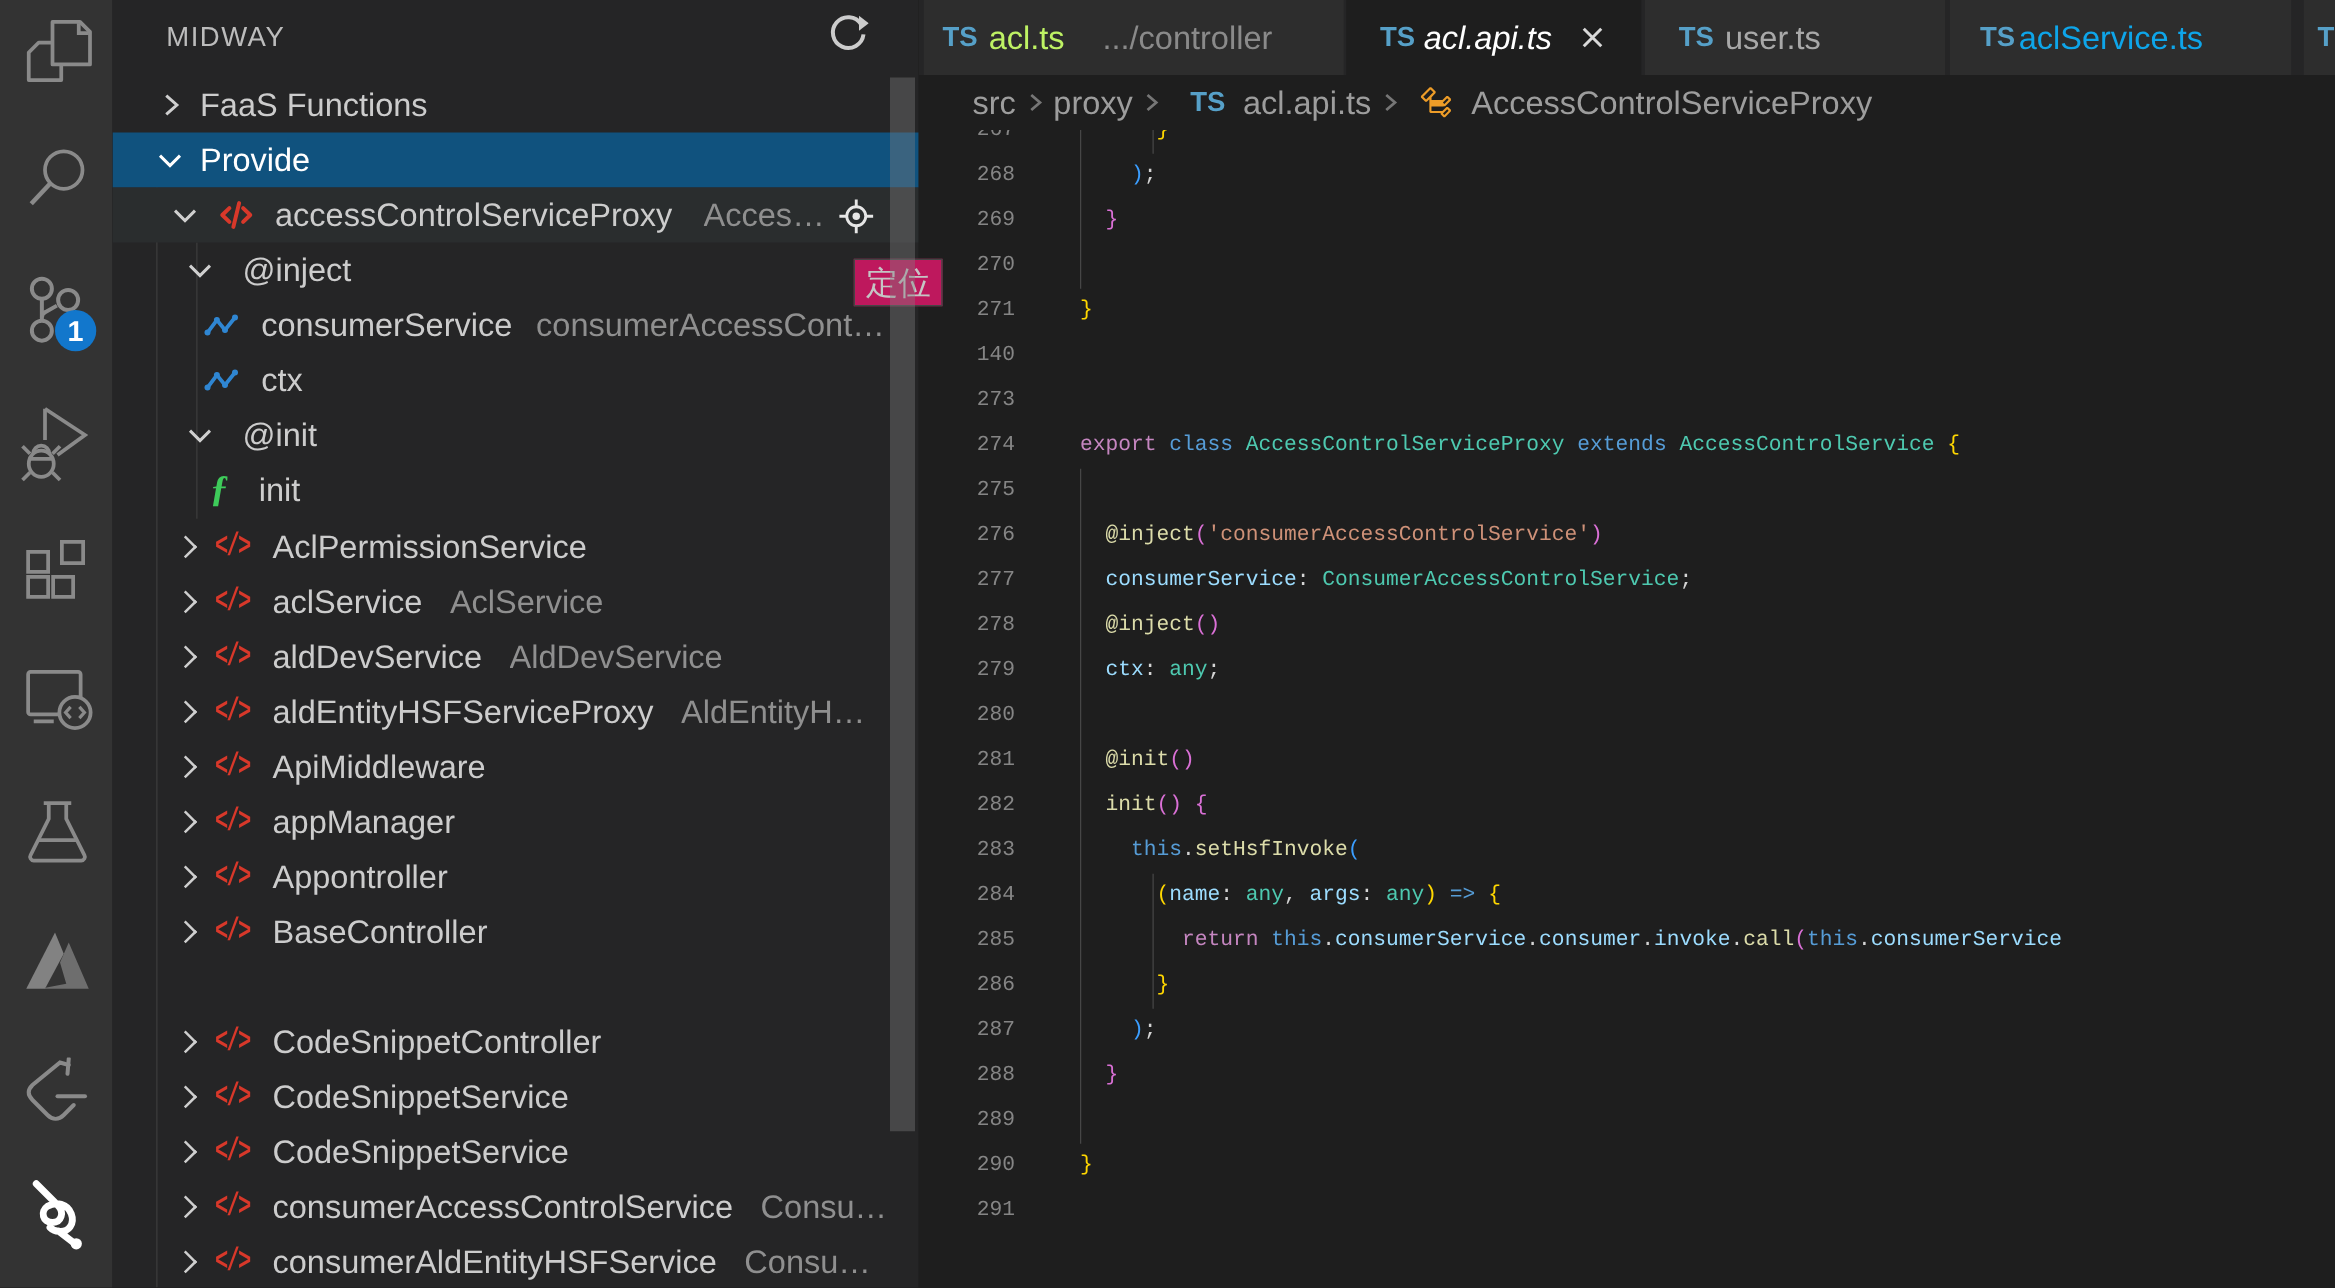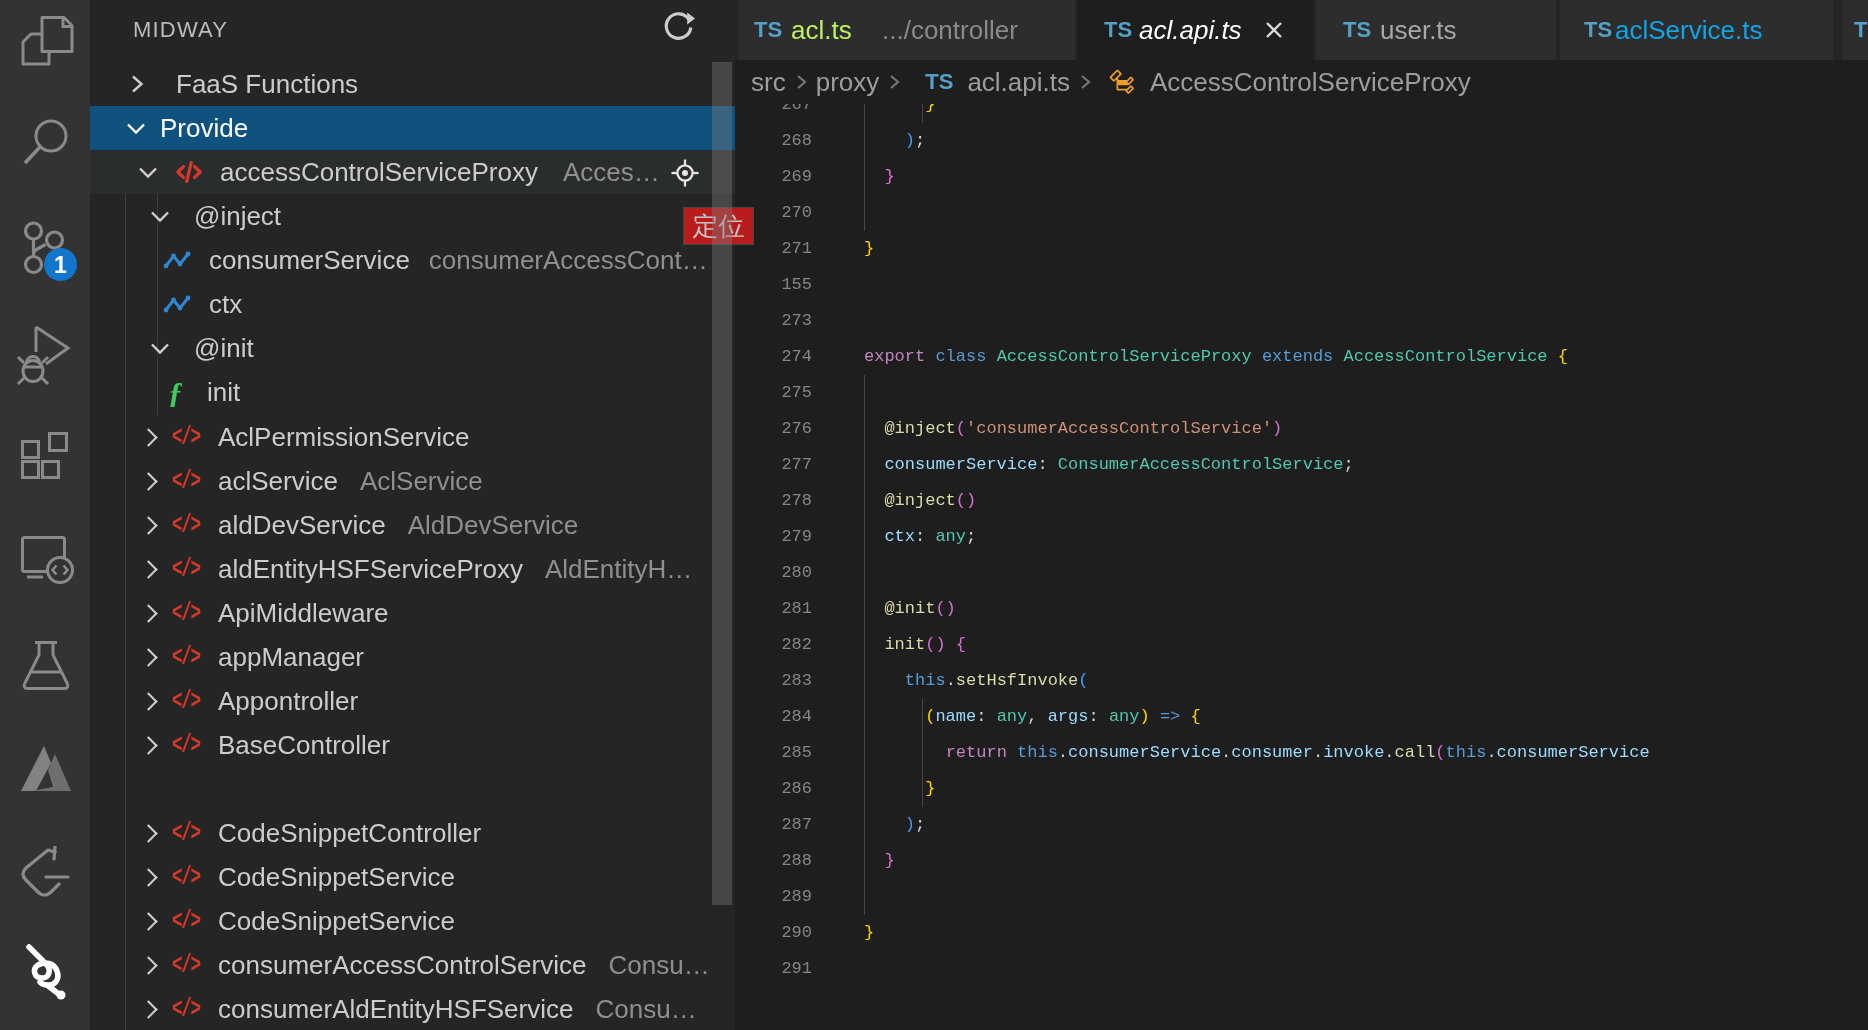--- a/index.html
+++ b/index.html
@@ -21,21 +21,21 @@
 #codewrap{position:absolute;left:0;top:104px;width:1133px;height:926px;overflow:hidden}
 #code{position:absolute;left:0;top:-17px;width:1133px}
 .cl{position:relative;height:36px;line-height:36px;font-family:Liberation Mono, monospace;font-size:17px;color:#d4d4d4;white-space:pre}
 .ln{position:absolute;left:34px;top:0;width:43px;text-align:right;color:#858585;letter-spacing:0}
 .ct{position:absolute;left:129px;top:0}
 .y{color:#ffd700}.p{color:#da70d6}.b3{color:#3b9eff}.d{color:#dcdcaa}.s{color:#ce9178}
 .m{color:#c586c0}.k{color:#569cd6}.t{color:#4ec9b0}.v{color:#9cdcfe}.w{color:#d4d4d4}
 .box{box-shadow:inset 0 0 0 1px #828282}
 .guide{position:absolute;width:1px;background:#464646}
 .tguide{position:absolute;width:1px;background:#3c3c3c}
-#tooltip{position:absolute;left:683px;top:207px;width:71px;height:38px;background:#b91c1c;border:1px solid #454545;color:#c5c5c5;font-size:26px;display:flex;align-items:center;justify-content:center;z-index:20}
+#tooltip{position:absolute;left:683px;top:207px;width:71px;height:38px;background:#be185d;border:1px solid #454545;color:#c5c5c5;font-size:26px;display:flex;align-items:center;justify-content:center;z-index:20}
 #sbscroll{position:absolute;left:712px;top:62px;width:20px;height:843px;background:rgba(128,128,128,0.38);z-index:30}
 .svc{display:flex;align-items:center;padding-left:128px}
 .svc .ds2{margin-left:22px;overflow:hidden;text-overflow:ellipsis;white-space:nowrap;color:#8f8f8f;font-size:26px}
 .svc::before{content:'';position:absolute;left:52px;top:16px;width:11px;height:11px;border-right:2.4px solid #cfcfcf;border-top:2.4px solid #cfcfcf;transform:rotate(45deg)}
 .svc::after{content:'</>';position:absolute;left:82px;top:0;height:44px;line-height:44px;color:#d8382a;font-family:"Liberation Mono",monospace;font-weight:bold;font-size:26px;transform:scaleX(0.68);transform-origin:left center;letter-spacing:-2px}
 </style>
 </head>
 <body>
 <div id="activity">
 <svg class="abs" style="left:18px;top:12px" width="56" height="56" viewBox="0 0 56 56">
@@ -120,21 +120,21 @@
       <polygon points="26.2,2.5 26.2,14.5 34,8.5" fill="#cccccc"></polygon>
     </svg>
 
 <div class="tguide" style="left:35px;top:150px;height:880px"></div>
 <div class="tguide" style="left:67px;top:194px;height:221px"></div>
 
 <div class="row" style="top:62px">
       <svg class="abs" style="left:34px;top:9px" width="26" height="26" viewBox="0 0 26 26">
         <path d="M9 5.5 L17.5 13 L9 20.5" fill="none" stroke="#cfcfcf" stroke-width="2.4"></path>
       </svg>
-      <span class="abs nm" style="left:86px;top:0;height:44px;line-height:44px">FaaS Functions</span>
+      <span class="abs nm" style="left:70px;top:0;height:44px;line-height:44px">FaaS Functions</span>
     </div>
 <div class="row" style="top:106px;background:#10527e">
       <svg class="abs" style="left:32px;top:9px" width="28" height="26" viewBox="0 0 28 26">
         <path d="M6 9.5 L14 17.5 L22 9.5" fill="none" stroke="#ffffff" stroke-width="2.4"></path>
       </svg>
       <span class="abs" style="left:70px;top:0;height:44px;line-height:44px;color:#ffffff;font-size:26px">Provide</span>
     </div>
 <div class="row" style="top:150px;background:#2a2d2e">
   <svg class="abs" style="left:44px;top:9px" width="28" height="26" viewBox="0 0 28 26">
         <path d="M6 9.5 L14 17.5 L22 9.5" fill="none" stroke="#cfcfcf" stroke-width="2.4"></path>
@@ -259,21 +259,21 @@
       </div>
 <div class="tab" style="left:825px;width:273px">
         <span class="ts" style="position:absolute;left:24px">TS</span>
         <span style="position:absolute;left:55px;color:#0ea5e9">aclService.ts</span>
       </div>
 <div class="tab" style="left:1108px;width:25px">
         <span class="ts" style="position:absolute;left:11px">T</span>
       </div>
 </div>
 <div id="breadcrumb">
-<span style="margin-left:16px">src</span>
+<span style="margin-left:43px">src</span>
 <svg class="bsep" width="14" height="20" viewBox="0 0 14 20">
         <path d="M4 4 L11 10 L4 16" fill="none" stroke="#767676" stroke-width="2.2"></path>
       </svg>
 <span>proxy</span>
 <svg class="bsep" width="14" height="20" viewBox="0 0 14 20">
         <path d="M4 4 L11 10 L4 16" fill="none" stroke="#767676" stroke-width="2.2"></path>
       </svg>
 <span class="ts" style="margin-left:16px;margin-right:14px">TS</span>
 <span>acl.api.ts</span>
 <svg class="bsep" width="14" height="20" viewBox="0 0 14 20">
@@ -288,21 +288,21 @@
       <div id="code">
 <div class="guide" style="left:129px;top:0;height:144px"></div>
 <div class="guide" style="left:129px;top:288px;height:540px"></div>
 <div class="guide" style="left:187px;top:0;height:36px"></div>
 <div class="guide" style="left:187px;top:612px;height:108px"></div>
 <div class="cl"><span class="ln">267</span><span class="ct">      <span class="y">}</span></span></div>
 <div class="cl"><span class="ln">268</span><span class="ct">    <span class="b3">)</span><span class="w">;</span></span></div>
 <div class="cl"><span class="ln">269</span><span class="ct">  <span class="p">}</span></span></div>
 <div class="cl"><span class="ln">270</span><span class="ct"></span></div>
 <div class="cl"><span class="ln">271</span><span class="ct"><span class="y">}</span></span></div>
-<div class="cl"><span class="ln">155</span><span class="ct"></span></div>
+<div class="cl"><span class="ln">140</span><span class="ct"></span></div>
 <div class="cl"><span class="ln">273</span></div>
 <div class="cl"><span class="ln">274</span><span class="ct"><span class="m">export</span> <span class="k">class</span> <span class="t">AccessControlServiceProxy</span> <span class="k">extends</span> <span class="t">AccessControlService</span> <span class="y">{</span></span></div>
 <div class="cl"><span class="ln">275</span><span class="ct"></span></div>
 <div class="cl"><span class="ln">276</span><span class="ct">  <span class="d">@inject</span><span class="p">(</span><span class="s">'consumerAccessControlService'</span><span class="p">)</span></span></div>
 <div class="cl"><span class="ln">277</span><span class="ct">  <span class="v">consumerService</span><span class="w">:</span> <span class="t">ConsumerAccessControlService</span><span class="w">;</span></span></div>
 <div class="cl"><span class="ln">278</span><span class="ct">  <span class="d">@inject</span><span class="p">()</span></span></div>
 <div class="cl"><span class="ln">279</span><span class="ct">  <span class="v">ctx</span><span class="w">:</span> <span class="t">any</span><span class="w">;</span></span></div>
 <div class="cl"><span class="ln">280</span><span class="ct"></span></div>
 <div class="cl"><span class="ln">281</span><span class="ct">  <span class="d">@init</span><span class="p">()</span></span></div>
 <div class="cl"><span class="ln">282</span><span class="ct">  <span class="d">init</span><span class="p">()</span> <span class="p">{</span></span></div>

